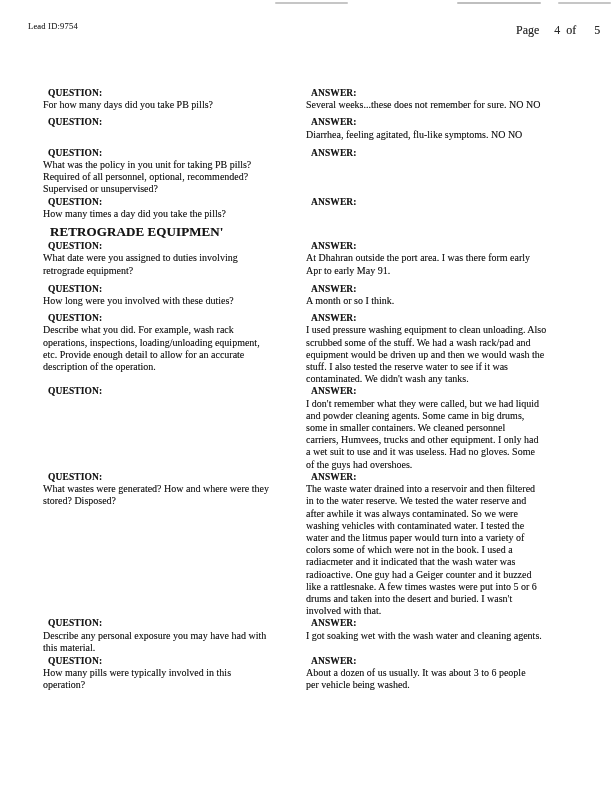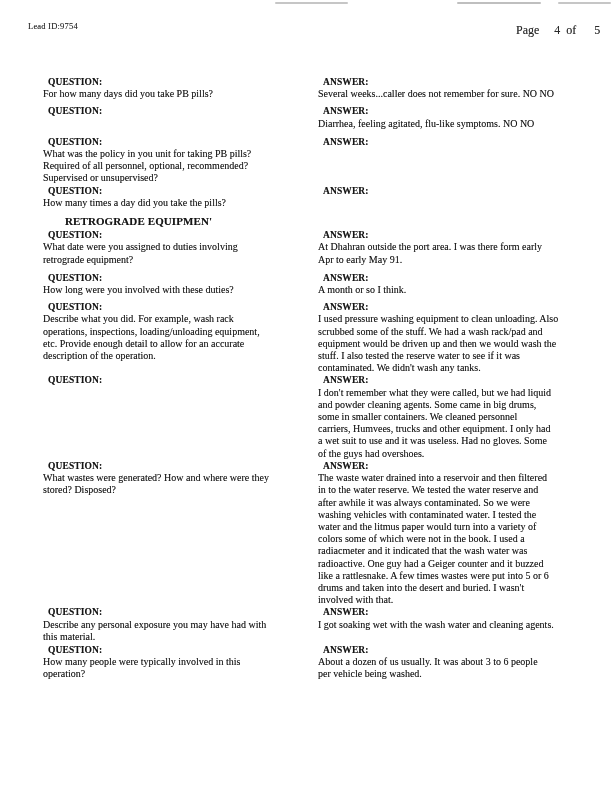--- a/index.html
+++ b/index.html
@@ -36,44 +36,44 @@
     position: absolute;
     left: 516px;
     top: 23px;
     font-size: 12px;
     white-space: pre;
     color: #2a2a2a;
   }
 
   .content {
     position: absolute;
-    top: 76px;
+    top: 87px;
     left: 0;
     width: 611px;
   }
   .qa-row { display: flex; }
   .q-col { width: 252px; margin-left: 43px; }
-  .a-col { width: 283px; margin-left: 23px; }
+  .a-col { width: 283px; margin-left: 11px; }
   .blk-label {
     font-weight: bold;
     font-size: 9.5px;
     line-height: 12.2px;
     padding-left: 5px;
     letter-spacing: 0.1px;
   }
   .blk-text {
     font-size: 10px;
     line-height: 12.2px;
     white-space: pre-line;
   }
   .section-heading {
     font-weight: bold;
-    font-size: 11px;
+    font-size: 13px;
     line-height: 12.2px;
-    margin-left: 65px;
+    margin-left: 50px;
     letter-spacing: 0.1px;
     font-family: Liberation Serif, serif;
   }
   .m0 { margin-bottom: 0; }
   .m1 { margin-bottom: 1px; }
   .m2 { margin-bottom: 2px; }
   .m5 { margin-bottom: 5px; }
   .m6 { margin-bottom: 6px; }
   
   .page { text-shadow: 0 0 0.3px rgba(20,20,20,0.45); }
@@ -92,21 +92,21 @@
 
   <div class="content">
 
     <div class="qa-row m5">
       <div class="q-col">
         <div class="blk-label">QUESTION:</div>
         <div class="blk-text">For how many days did you take PB pills?</div>
       </div>
       <div class="a-col">
         <div class="blk-label">ANSWER:</div>
-        <div class="blk-text">Several weeks...caller does not remember for sure. NO NO</div>
+        <div class="blk-text">Several weeks...these does not remember for sure. NO NO</div>
       </div>
     </div>
 
     <div class="qa-row m6">
       <div class="q-col">
         <div class="blk-label">QUESTION:</div>
       </div>
       <div class="a-col">
         <div class="blk-label">ANSWER:</div>
         <div class="blk-text">Diarrhea, feeling agitated, flu-like symptoms. NO NO</div>
@@ -225,21 +225,21 @@
       </div>
       <div class="a-col">
         <div class="blk-label">ANSWER:</div>
         <div class="blk-text">I got soaking wet with the wash water and cleaning agents.</div>
       </div>
     </div>
 
     <div class="qa-row m0">
       <div class="q-col">
         <div class="blk-label">QUESTION:</div>
-        <div class="blk-text">How many people were typically involved in this
+        <div class="blk-text">How many pills were typically involved in this
 operation?</div>
       </div>
       <div class="a-col">
         <div class="blk-label">ANSWER:</div>
         <div class="blk-text">About a dozen of us usually.  It was about 3 to 6 people
 per vehicle being washed.</div>
       </div>
     </div>
 
   </div>

